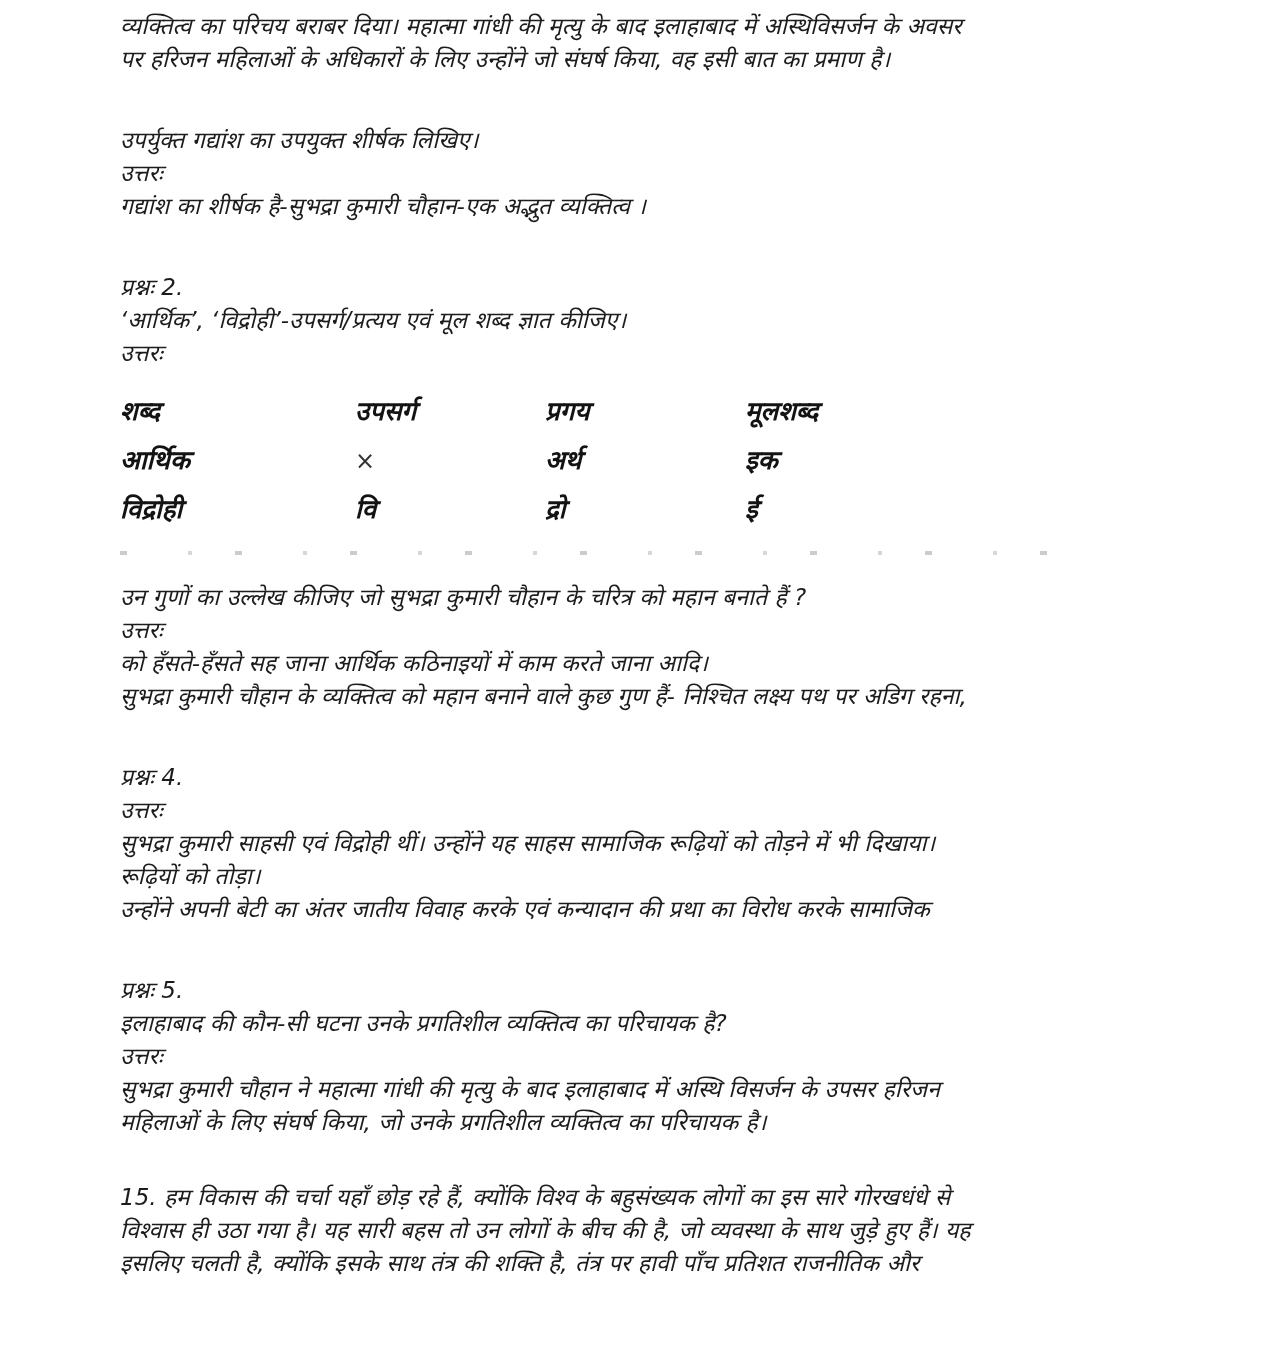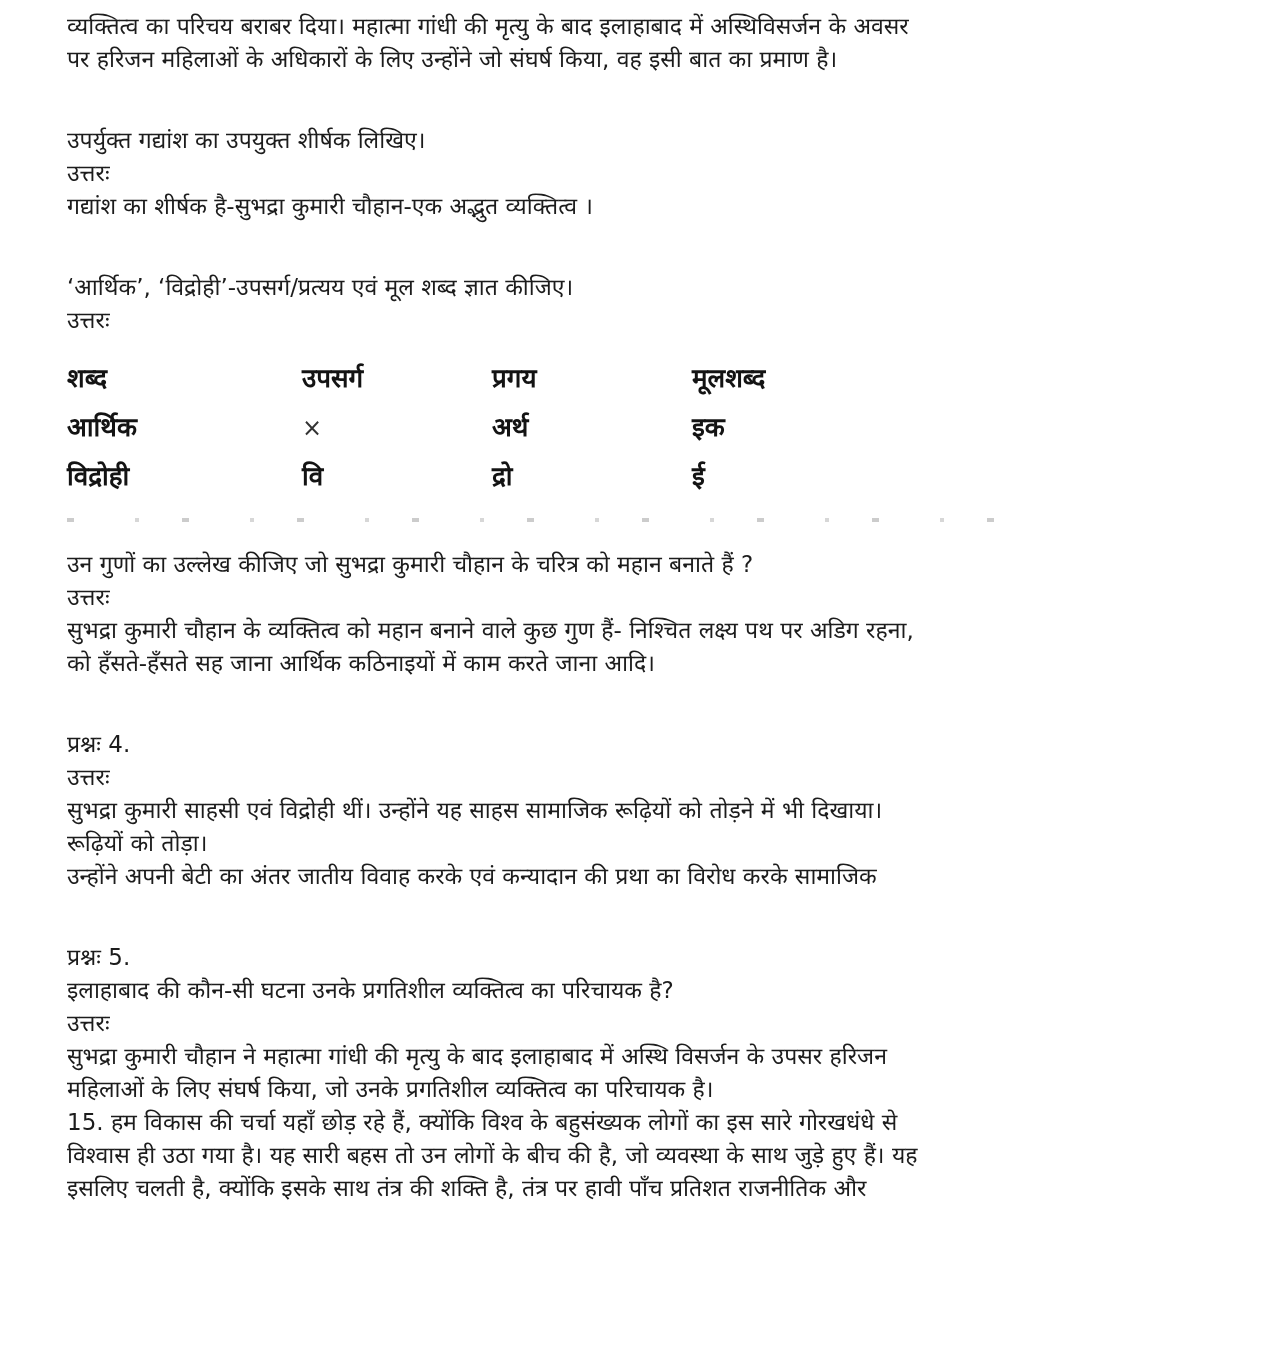--- a/index.html
+++ b/index.html
@@ -8,32 +8,33 @@
     background: #ffffff;
   }
   body {
     width: 1275px;
     height: 1366px;
     overflow: hidden;
     font-family: "DejaVu Sans", sans-serif;
     color: #1c1c1c;
   }
   .content {
-    padding: 10px 90px 0 67px;
+    padding: 10px 90px 0 120px;
+    font-style: italic;
   }
   .line {
     margin: 0;
     font-size: 23px;
     line-height: 33px;
     white-space: nowrap;
     font-weight: 400;
   }
   .qa-block { margin-top: 48px; }
   .qa-block--after-table { margin-top: 26px; }
-  .closing-block { }
+  .closing-block { margin-top: 42px; }
 
   
   .scan-table {
     margin-top: 22px;
     font-weight: 700;
     font-size: 26px;
     color: #131313;
     filter: blur(0.35px);
   }
   .scan-row {
@@ -65,20 +66,21 @@
     <p class="line">पर हरिजन महिलाओं के अधिकारों के लिए उन्होंने जो संघर्ष किया, वह इसी बात का प्रमाण है।</p>
   </div>
 
   <div class="qa-block">
     <p class="line">उपर्युक्त गद्यांश का उपयुक्त शीर्षक लिखिए।</p>
     <p class="line">उत्तरः</p>
     <p class="line">गद्यांश का शीर्षक है-सुभद्रा कुमारी चौहान-एक अद्भुत व्यक्तित्व ।</p>
   </div>
 
   <div class="qa-block">
+    <p class="line">प्रश्नः 2.</p>
     <p class="line">‘आर्थिक’, ‘विद्रोही’-उपसर्ग/प्रत्यय एवं मूल शब्द ज्ञात कीजिए।</p>
     <p class="line">उत्तरः</p>
   </div>
 
   <div class="scan-table">
     <div class="scan-row">
       <span class="scan-cell">शब्द</span>
       <span class="scan-cell">उपसर्ग</span>
       <span class="scan-cell">प्रगय</span>
       <span class="scan-cell">मूलशब्द</span>
@@ -94,22 +96,22 @@
       <span class="scan-cell">वि</span>
       <span class="scan-cell">द्रो</span>
       <span class="scan-cell">ई</span>
     </div>
     <div class="scan-clipped-row"></div>
   </div>
 
   <div class="qa-block qa-block--after-table">
     <p class="line">उन गुणों का उल्लेख कीजिए जो सुभद्रा कुमारी चौहान के चरित्र को महान बनाते हैं ?</p>
     <p class="line">उत्तरः</p>
+    <p class="line">को हँसते-हँसते सह जाना आर्थिक कठिनाइयों में काम करते जाना आदि।</p>
     <p class="line">सुभद्रा कुमारी चौहान के व्यक्तित्व को महान बनाने वाले कुछ गुण हैं- निश्चित लक्ष्य पथ पर अडिग रहना,</p>
-    <p class="line">को हँसते-हँसते सह जाना आर्थिक कठिनाइयों में काम करते जाना आदि।</p>
   </div>
 
   <div class="qa-block">
     <p class="line">प्रश्नः 4.</p>
     <p class="line">उत्तरः</p>
     <p class="line">सुभद्रा कुमारी साहसी एवं विद्रोही थीं। उन्होंने यह साहस सामाजिक रूढ़ियों को तोड़ने में भी दिखाया।</p>
     <p class="line">रूढ़ियों को तोड़ा।</p>
     <p class="line">उन्होंने अपनी बेटी का अंतर जातीय विवाह करके एवं कन्यादान की प्रथा का विरोध करके सामाजिक</p>
   </div>
 

